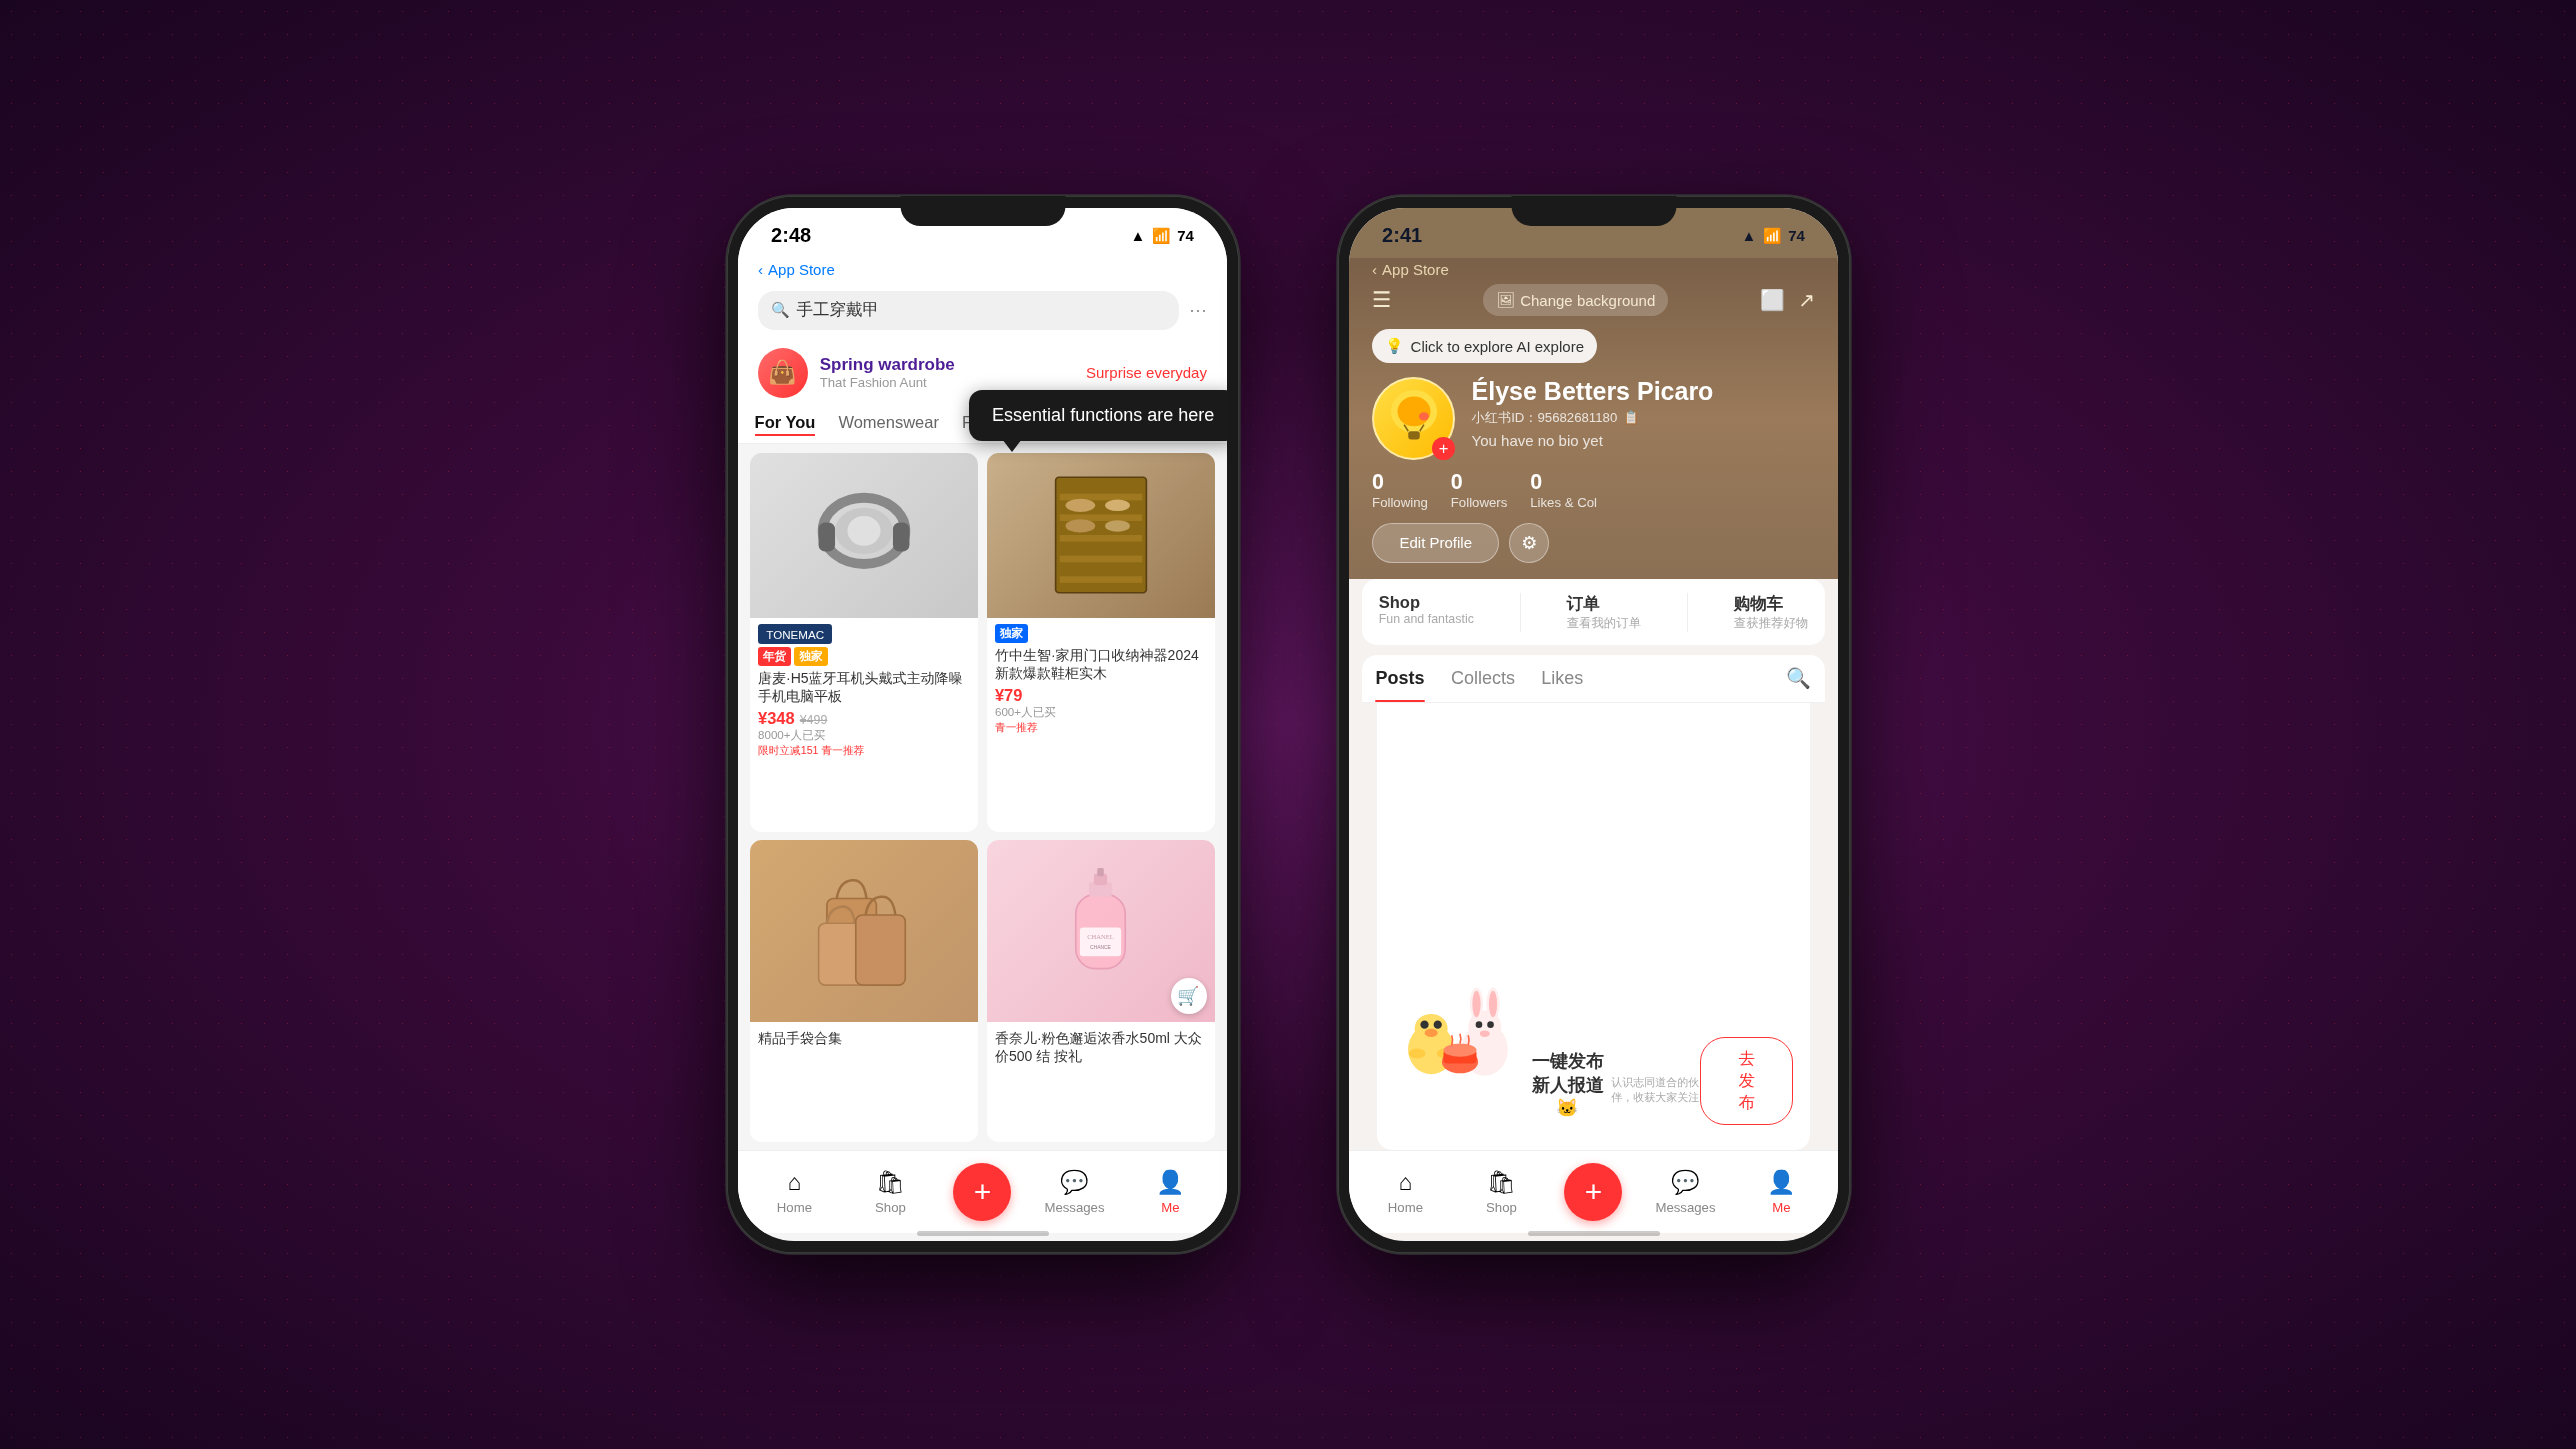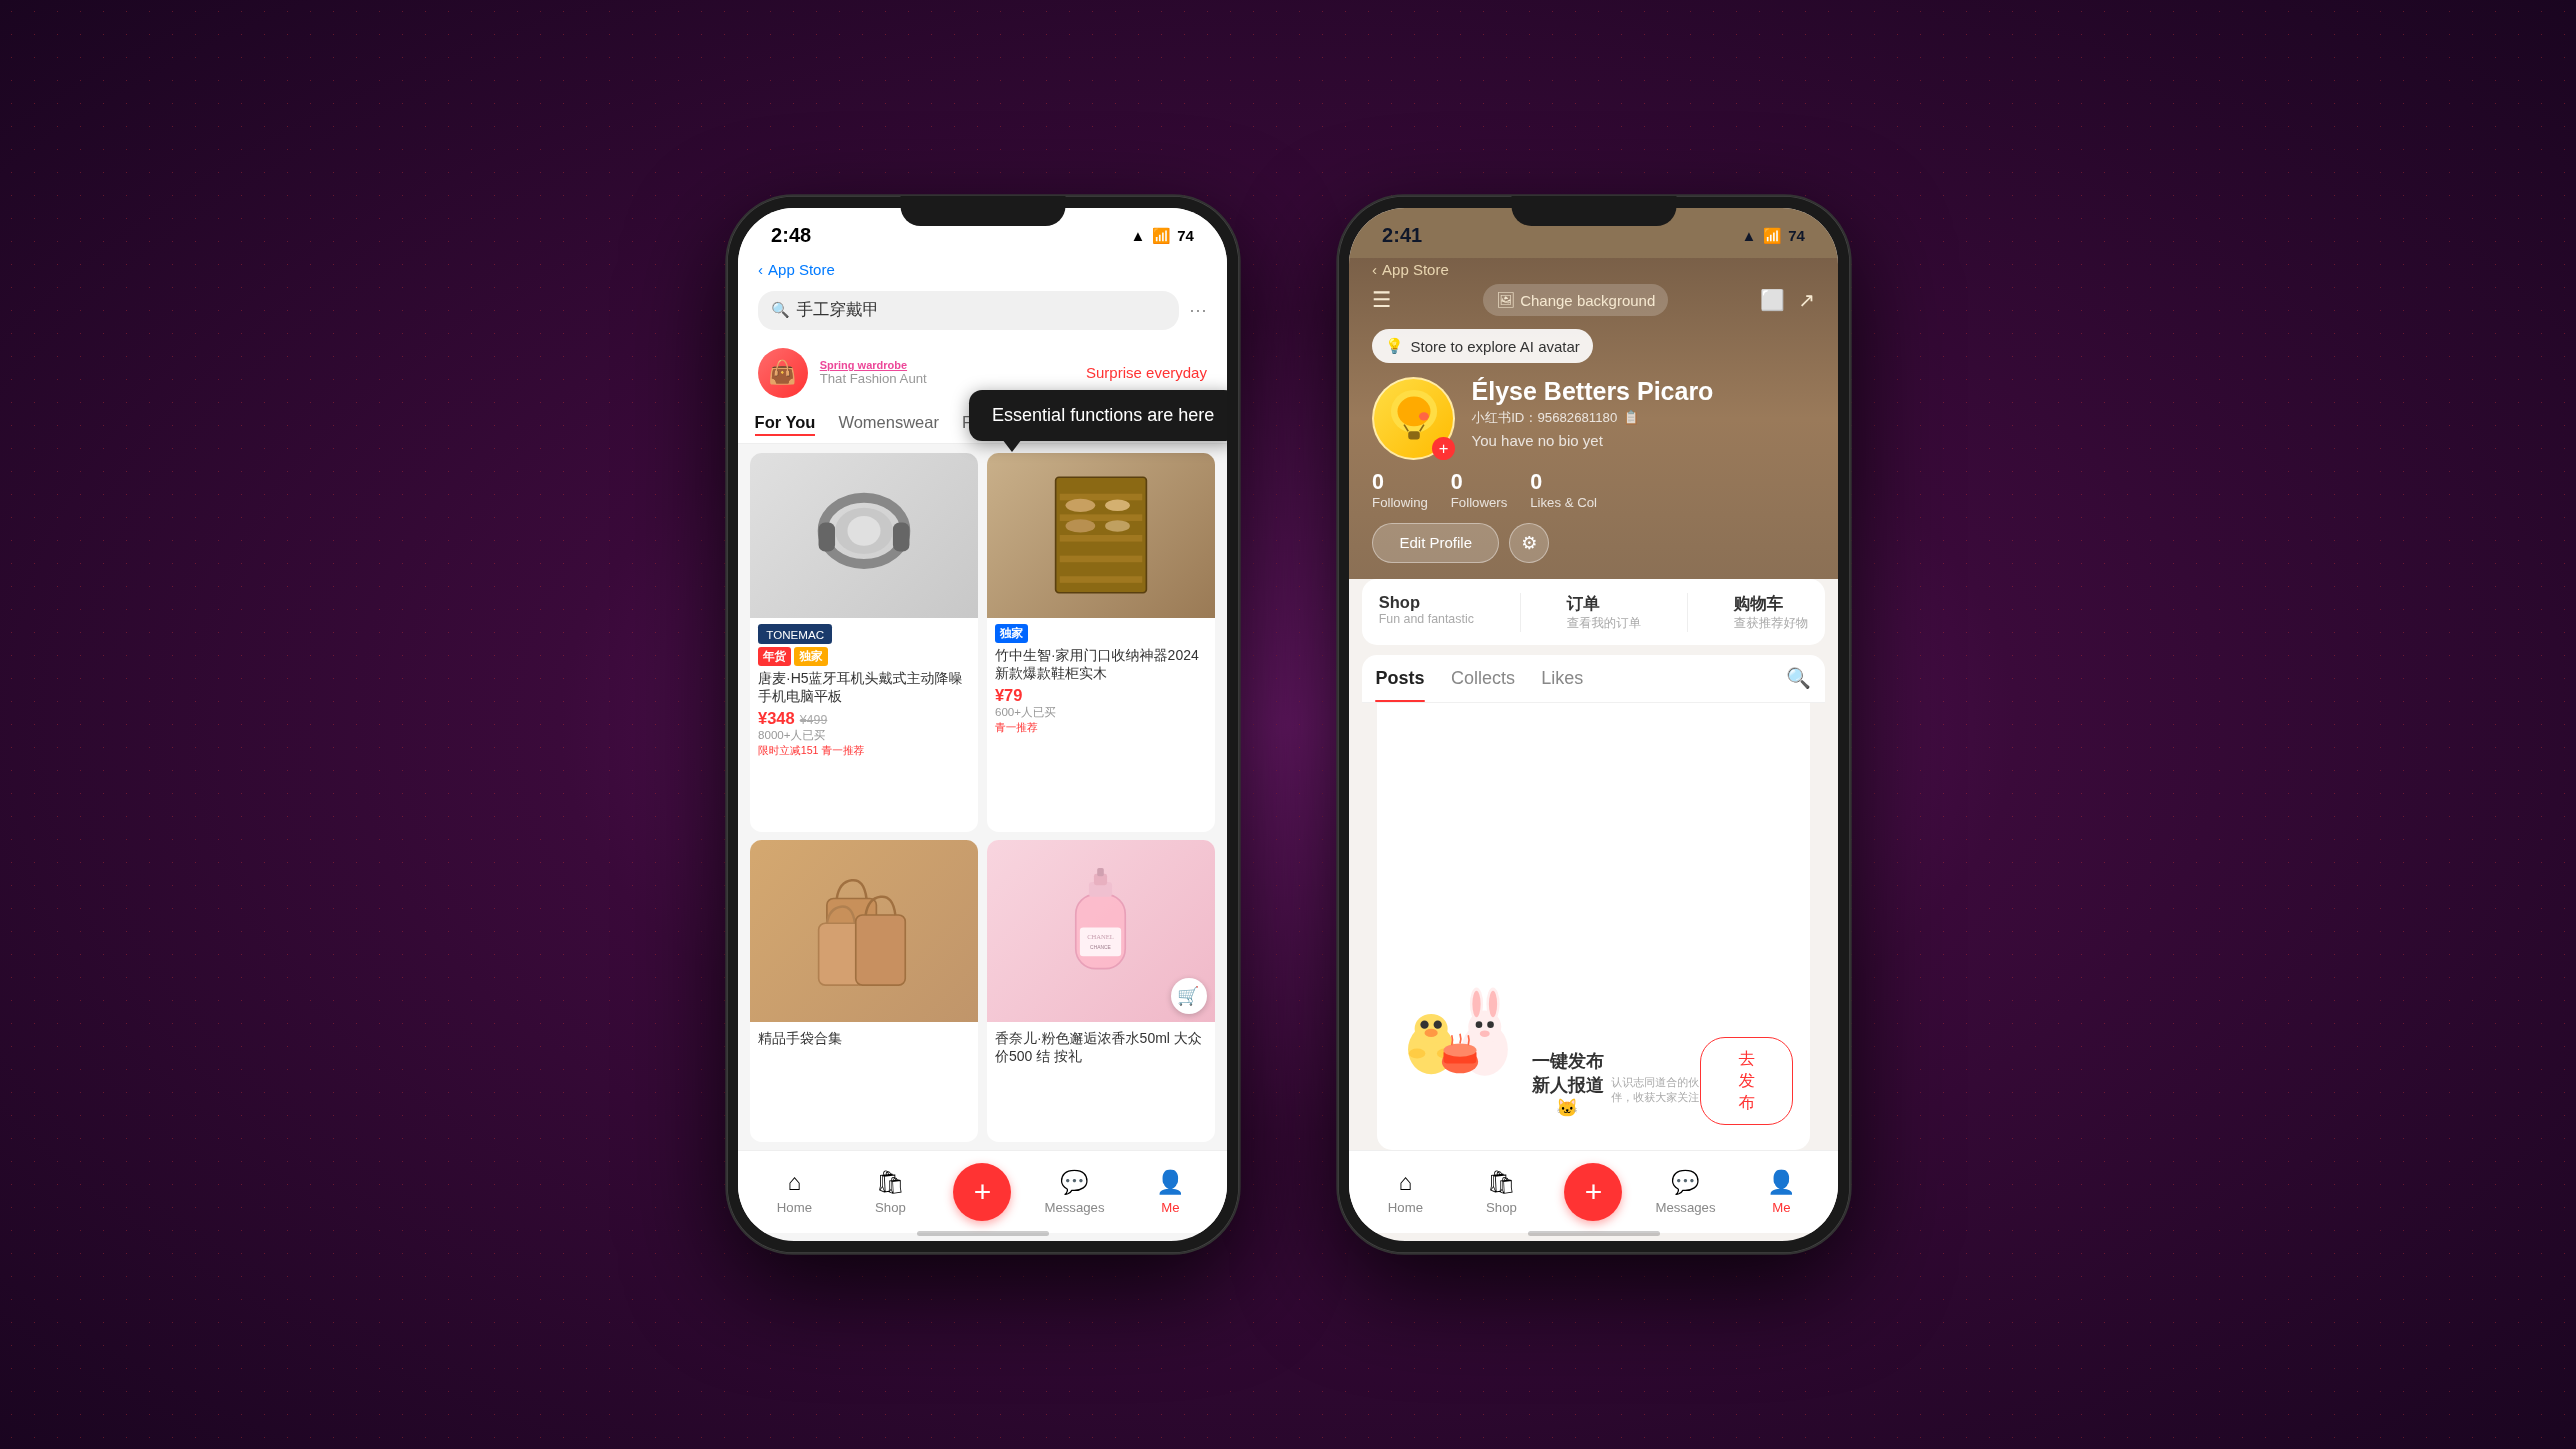--- a/index.html
+++ b/index.html
@@ -201,24 +201,23 @@
       border-radius: 50%;
       background: linear-gradient(135deg, #ff6b6b, #ff3333);
       display: flex;
       align-items: center;
       justify-content: center;
       color: white;
       font-size: 23px;
     }
 
     .profile-mini-info .name {
-      font-size: 11px;
+      font-size: 17px;
       font-weight: 600;
-      color: #ec4899;
-      text-decoration: underline;
+      color: #4c1d95;
     }
 
     .profile-mini-info .subtitle {
       font-size: 13.2px;
       color: #999;
     }
 
     .surprise-tag {
       margin-left: auto;
       font-size: 15px;
@@ -1011,21 +1010,21 @@
           </div>
           <div class="top-right-icons">
             <span>⬜</span>
             <span>↗</span>
           </div>
         </div>
 
         
         <div class="ai-avatar-hint">
           <span>💡</span>
-          <span>Store to explore AI avatar</span>
+          <span>Click to explore AI explore</span>
         </div>
 
         
         <div class="profile-info-row">
           <div class="profile-avatar-wrap">
             <div class="profile-avatar">
 
               <svg width="66" height="66" viewBox="0 0 80 80" fill="none">
                 <ellipse cx="40" cy="32" rx="28" ry="26" fill="#ffdd44"></ellipse>
                 <ellipse cx="40" cy="32" rx="20" ry="18" fill="#ffaa00"></ellipse>

